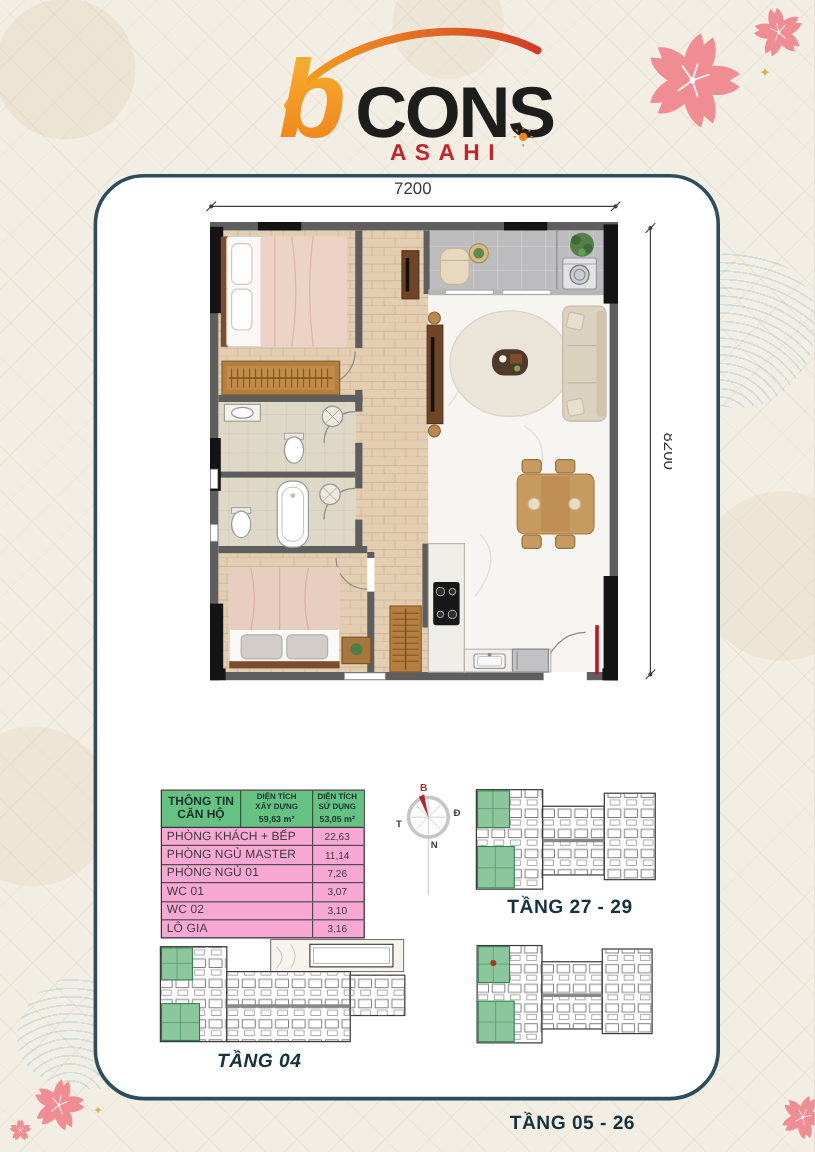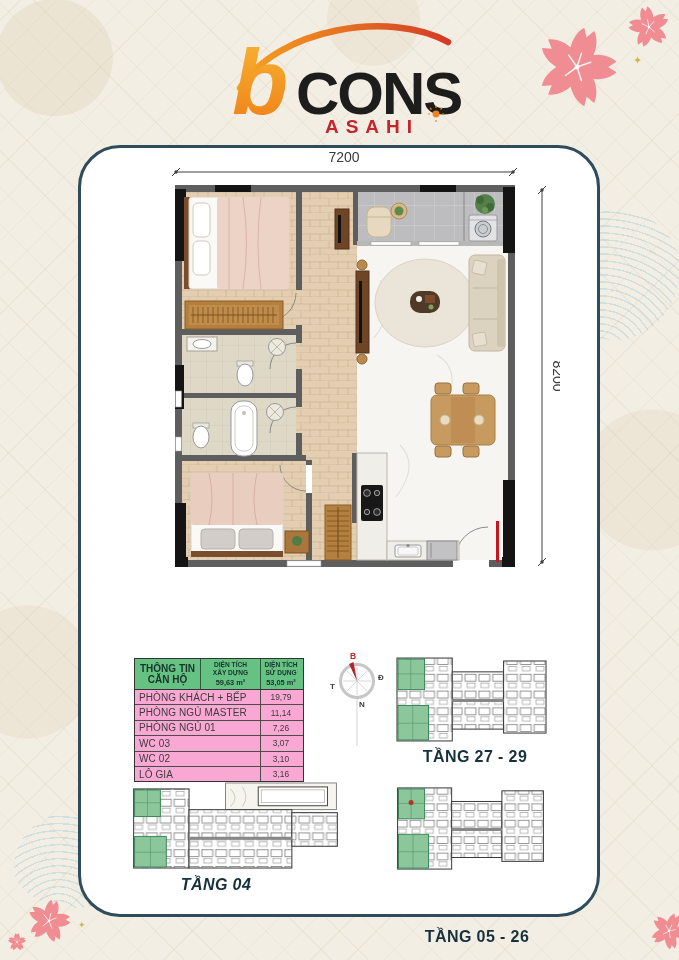--- a/index.html
+++ b/index.html
@@ -371,32 +371,32 @@
         <span class="th-val">59,63 m²</span>
       </div>
       <div>
         <span class="th-sub">DIỆN TÍCH</span>
         <span class="th-sub">SỬ DỤNG</span>
         <span class="th-val">53,05 m²</span>
       </div>
     </div>
     <div class="tbl-row">
       <div class="cell-label">PHÒNG KHÁCH + BẾP</div>
-      <div class="cell-value">19,79</div>
+      <div class="cell-value">22,63</div>
     </div>
     <div class="tbl-row">
       <div class="cell-label">PHÒNG NGỦ MASTER</div>
       <div class="cell-value">11,14</div>
     </div>
     <div class="tbl-row">
       <div class="cell-label">PHÒNG NGỦ 01</div>
       <div class="cell-value">7,26</div>
     </div>
     <div class="tbl-row">
-      <div class="cell-label">WC 03</div>
+      <div class="cell-label">WC 01</div>
       <div class="cell-value">3,07</div>
     </div>
     <div class="tbl-row">
       <div class="cell-label">WC 02</div>
       <div class="cell-value">3,10</div>
     </div>
     <div class="tbl-row">
       <div class="cell-label">LÔ GIA</div>
       <div class="cell-value">3,16</div>
     </div>

